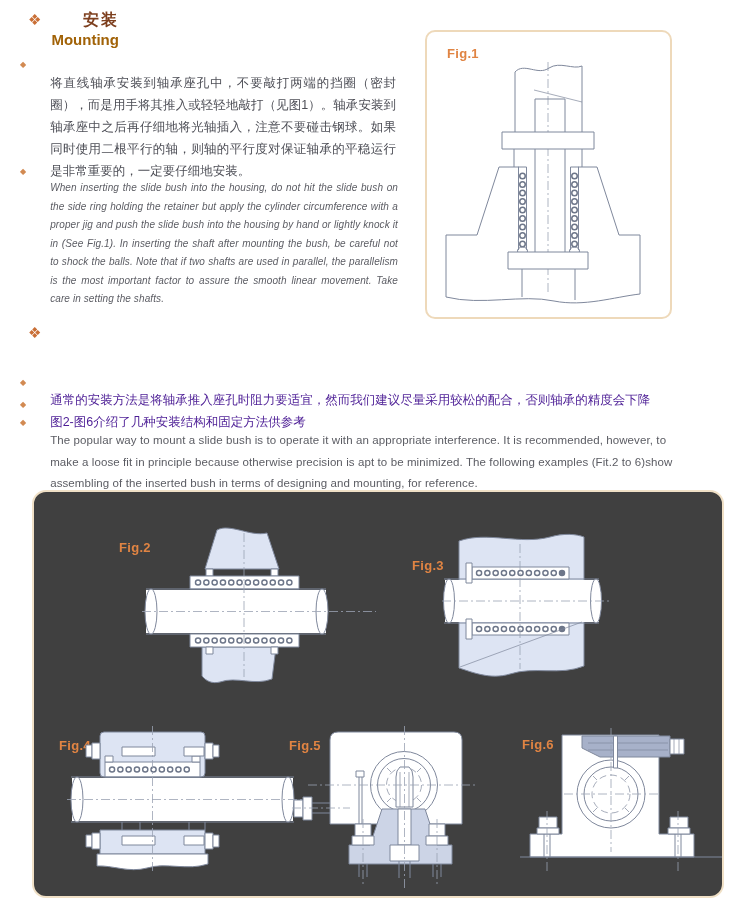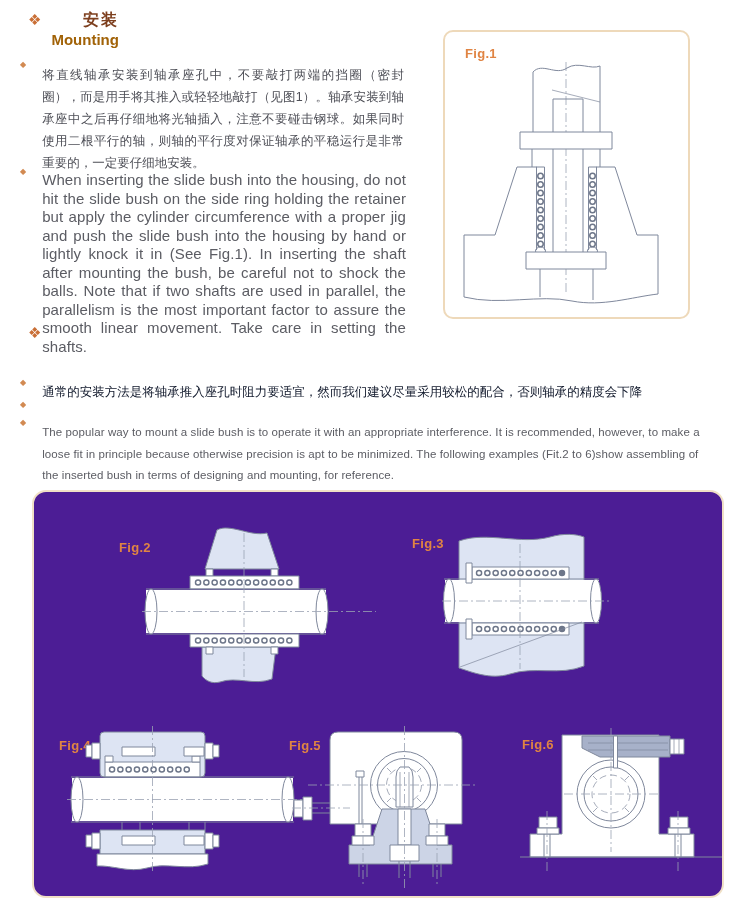--- a/index.html
+++ b/index.html
@@ -8,31 +8,31 @@
 
   
   .sec-head{position:absolute;left:28px;display:flex;align-items:flex-start;}
   .marker{font-size:15px;line-height:18px;color:#c96f36;margin-right:10px;margin-top:1px;}
   .title-zh{font-size:16px;font-weight:bold;color:#7d3f1e;letter-spacing:2px;line-height:19px;text-align:right;}
   .title-en{font-size:15px;font-weight:bold;color:#a16207;line-height:21px;}
 
   
   .bullet{position:absolute;display:flex;}
   .bmark{color:#d28a52;font-size:8px;line-height:18px;margin-right:8px;flex:0 0 auto;}
-  .bullet p{margin:8px;}
+  .bullet p{margin:16px;}
   .p-zh{font-size:12.5px;line-height:22px;color:#4d4e56;text-align:justify;}
-  .p-en{font-size:15px;line-height:18.5px;color:#5b5c63;text-align:justify;letter-spacing:.1px;}
+  .p-en{font-size:10px;line-height:18.5px;color:#5b5c63;text-align:justify;letter-spacing:.1px;font-style:italic;}
   .p-en2{font-size:11.5px;line-height:21.5px;color:#5b5c63;letter-spacing:.1px;}
-  .one-line{font-size:12.5px;line-height:20px;color:#0f172a;}
-
-  
-  .fig1-box{position:absolute;left:443px;top:30px;width:243px;height:285px;
+  .one-line{font-size:12.5px;line-height:20px;color:#4c1d95;}
+
+  
+  .fig1-box{position:absolute;left:425px;top:30px;width:243px;height:285px;
             border:2px solid #eed9ba;border-radius:10px;background:#fff;text-align:right;}
   .figs-box{position:absolute;left:32px;top:490px;width:688px;height:404px;
-            border:2px solid #f0e0c6;border-radius:14px;background:#4c1d95;}
+            border:2px solid #f0e0c6;border-radius:14px;background:#404040;}
   .fig-label{position:absolute;font-size:13px;font-weight:bold;color:#e08443;letter-spacing:.3px;}
 
   
   svg{position:absolute;overflow:visible;}
   svg *{stroke:#7f889c;fill:none;stroke-width:1;stroke-linejoin:round;}
   .w{fill:#ffffff;}
   .bl{fill:#dde4f3;}
   .dk{fill:#a7b1c9;}
   .gu{fill:#ccd4e6;}
   .nb{stroke:none;}
@@ -121,30 +121,31 @@
     <div>
     </div>
   </div>
 
   <div class="bullet" style="left:20px;top:374px;width:700px;">
     <span class="bmark">◆</span>
     <p class="one-line">通常的安装方法是将轴承推入座孔时阻力要适宜，然而我们建议尽量采用较松的配合，否则轴承的精度会下降</p>
   </div>
   <div class="bullet" style="left:20px;top:396px;width:700px;">
     <span class="bmark">◆</span>
+    <p class="one-line">图2-图6介绍了几种安装结构和固定方法供参考</p>
   </div>
   <div class="bullet" style="left:20px;top:414px;width:692px;">
     <span class="bmark">◆</span>
     <p class="p-en2">The popular way to mount a slide bush is to operate it with an appropriate interference. It is recommended, however, to make a loose fit in principle because otherwise precision is apt to be minimized. The following examples (Fit.2 to 6)show assembling of the inserted bush in terms of designing and mounting, for reference.</p>
   </div>
 
   <div class="figs-box">
 
     <span class="fig-label" style="left:85px;top:48px;">Fig.2</span>
-    <span class="fig-label" style="left:378px;top:44px;">Fig.3</span>
+    <span class="fig-label" style="left:378px;top:66px;">Fig.3</span>
     <span class="fig-label" style="left:25px;top:246px;">Fig.4</span>
     <span class="fig-label" style="left:255px;top:246px;">Fig.5</span>
     <span class="fig-label" style="left:488px;top:245px;">Fig.6</span>
 
     <svg style="left:108px;top:27px;" width="250" height="170" viewBox="0 0 250 170">
       <path class="bl" d="M75,11 C88,4 108,18 125,14 L137,50 L63,50 Z"></path>
       <path class="bl" d="M60,128 L134,128 L130,160 C112,167 95,157 78,163 C70,165 64,162 60,157 Z"></path>
       <rect class="w" x="64" y="50" width="7" height="7"></rect>
       <rect class="w" x="129" y="50" width="7" height="7"></rect>
       <rect class="w" x="48" y="57" width="109" height="13"></rect>

